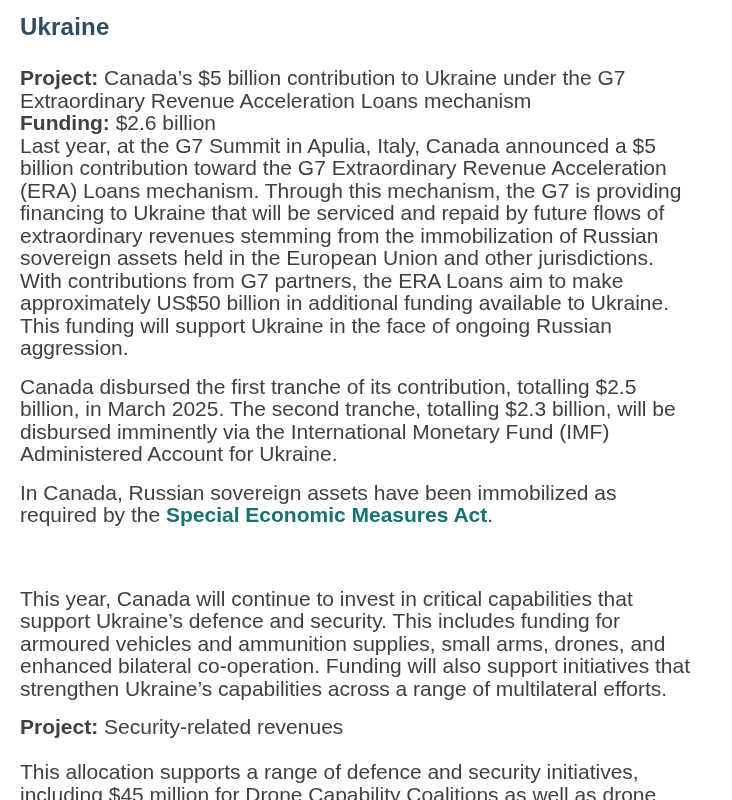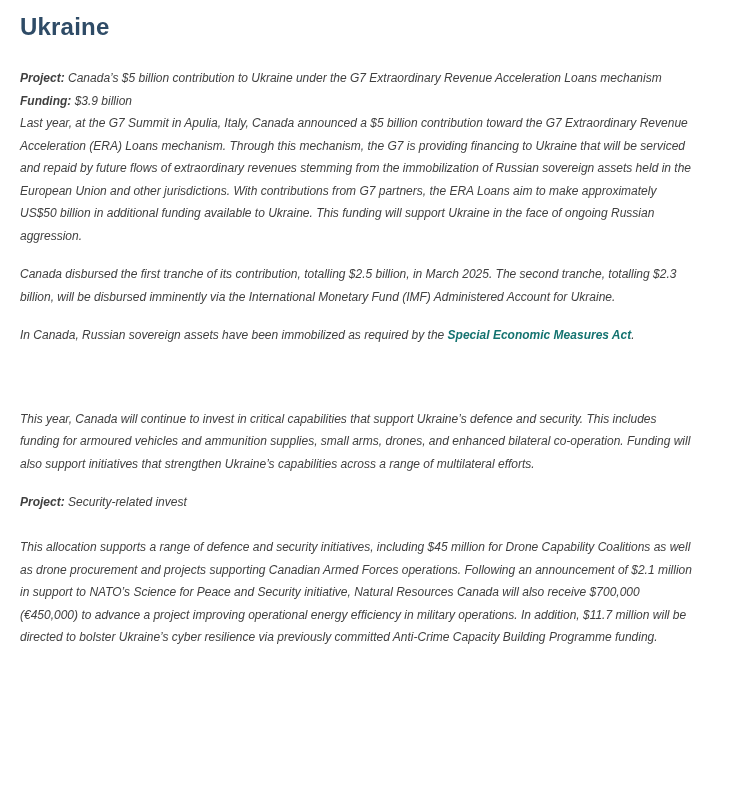--- a/index.html
+++ b/index.html
@@ -25,26 +25,25 @@
   }
   h1.page-title {
     font-size: 24px;
     line-height: 30px;
     font-weight: 700;
     letter-spacing: 0.2px;
     color: var(--heading);
     margin: 0 0 25px 0;
   }
   .para {
-    font-size: 12px;
+    font-size: 21px;
     line-height: 22.5px;
     color: var(--body);
     margin: 0 0 16px 0;
     max-width: 692px;
-    font-style: italic;
   }
   .para strong {
     font-weight: 700;
     color: var(--body);
   }
   a.text-link {
     color: var(--link);
     font-weight: 700;
     text-decoration: none;
     cursor: pointer;
@@ -53,38 +52,38 @@
 </head>
 <body>
 
 <div class="page">
   <div class="article">
 
     <h1 class="page-title">Ukraine</h1>
 
     <p class="para">
       <span><strong>Project:</strong> <span>Canada’s $5 billion contribution to Ukraine under the G7 Extraordinary Revenue Acceleration Loans mechanism</span></span><br>
-      <span><strong>Funding:</strong> <span>$3.9 billion</span></span><br>
+      <span><strong>Funding:</strong> <span>$2.6 billion</span></span><br>
       <span>Last year, at the G7 Summit in Apulia, Italy, Canada announced a $5 billion contribution toward the G7 Extraordinary Revenue Acceleration (ERA) Loans mechanism. Through this mechanism, the G7 is providing financing to Ukraine that will be serviced and repaid by future flows of extraordinary revenues stemming from the immobilization of Russian sovereign assets held in the European Union and other jurisdictions. With contributions from G7 partners, the ERA Loans aim to make approximately US$50 billion in additional funding available to Ukraine. This funding will support Ukraine in the face of ongoing Russian aggression.</span>
     </p>
 
     <p class="para">
       <span>Canada disbursed the first tranche of its contribution, totalling $2.5 billion, in March 2025. The second tranche, totalling $2.3 billion, will be disbursed imminently via the International Monetary Fund (IMF) Administered Account for Ukraine.</span>
     </p>
 
     <p class="para">
       <span>In Canada, Russian sovereign assets have been immobilized as required by the </span><a class="text-link">Special Economic Measures Act</a><span>.</span>
     </p>
 
     <p class="para">
       <br>
       <br>
       <span>This year, Canada will continue to invest in critical capabilities that support Ukraine’s defence and security. This includes funding for armoured vehicles and ammunition supplies, small arms, drones, and enhanced bilateral co-operation. Funding will also support initiatives that strengthen Ukraine’s capabilities across a range of multilateral efforts.</span>
     </p>
 
     <p class="para">
-      <span><strong>Project:</strong> <span>Security-related invest</span></span><br>
+      <span><strong>Project:</strong> <span>Security-related revenues</span></span><br>
       <br>
       <span>This allocation supports a range of defence and security initiatives, including $45 million for Drone Capability Coalitions as well as drone procurement and projects supporting Canadian Armed Forces operations. Following an announcement of $2.1 million in support to NATO’s Science for Peace and Security initiative, Natural Resources Canada will also receive $700,000 (€450,000) to advance a project improving operational energy efficiency in military operations. In addition, $11.7 million will be directed to bolster Ukraine’s cyber resilience via previously committed Anti-Crime Capacity Building Programme funding.</span>
     </p>
 
   </div>
 </div>
 
 </body></html>

